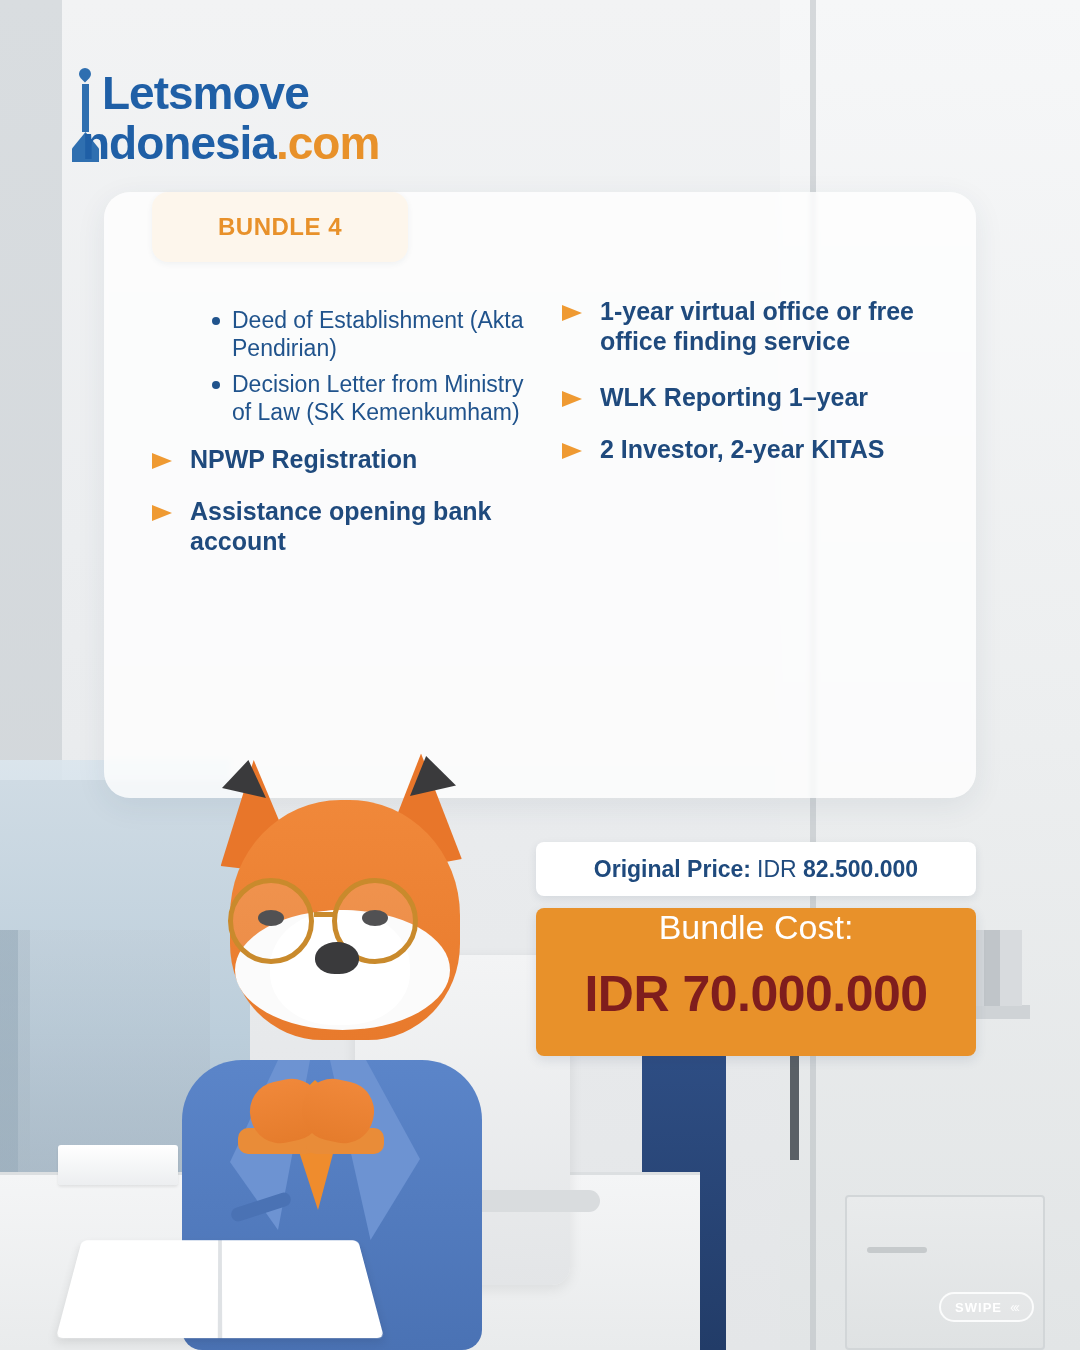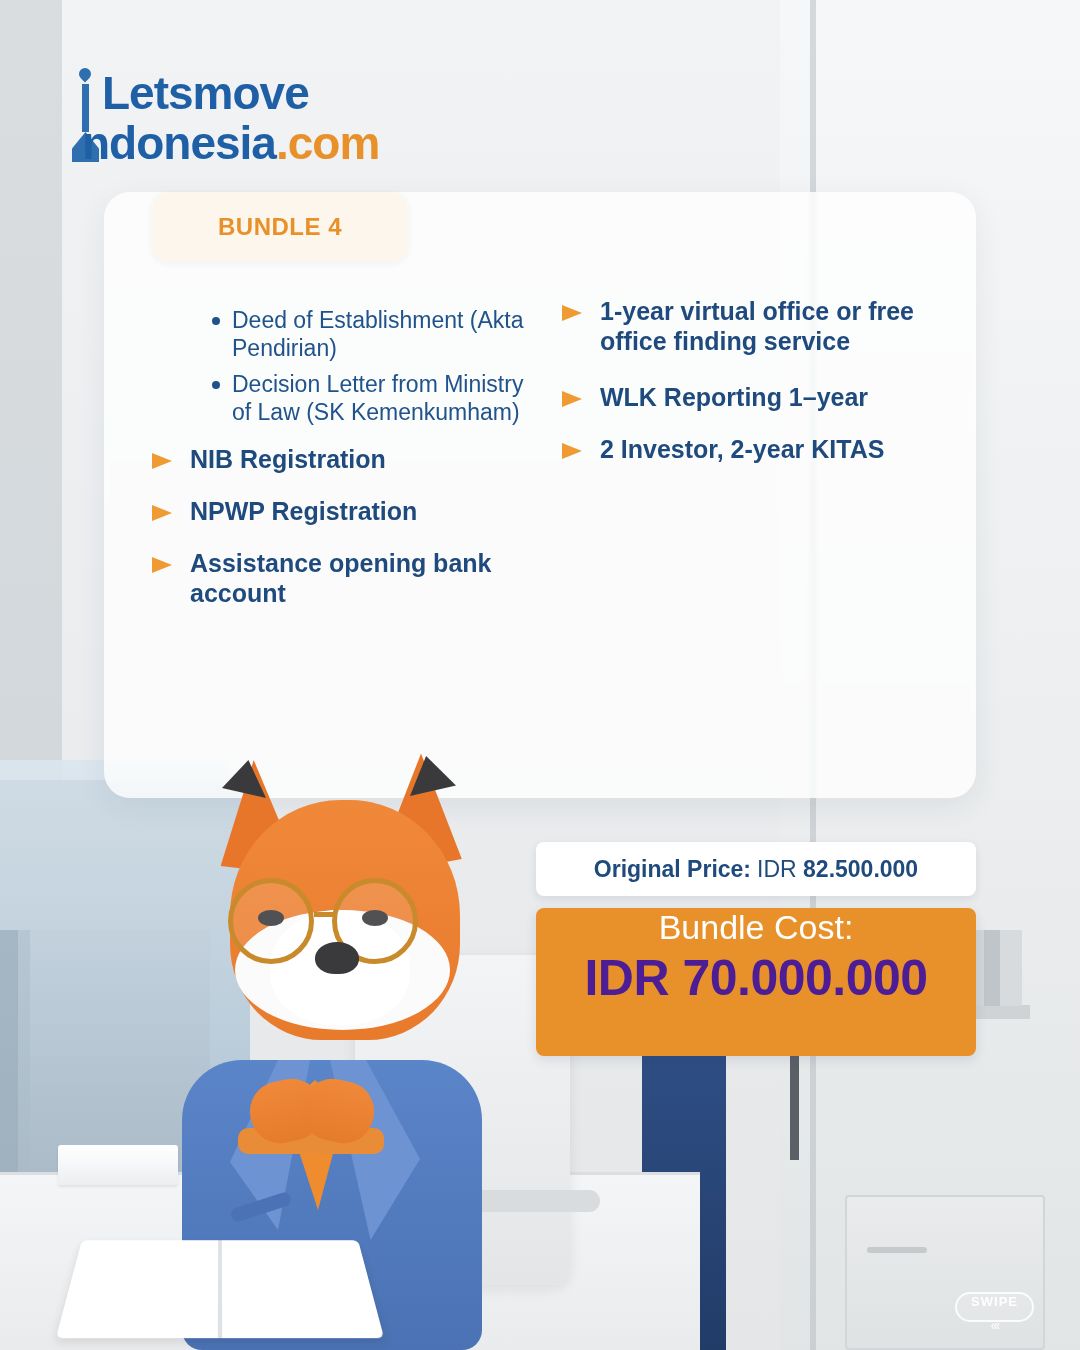--- a/index.html
+++ b/index.html
@@ -215,33 +215,32 @@
   .bundle-cost {
     position:absolute;
     left: 536px; top: 908px;
     width: 440px; height: 148px;
     background: #e8912a;
     border-radius: 8px;
     display:flex; flex-direction: column; align-items:center; 
     box-shadow: 0 4px 12px rgba(40,60,90,.12);
   }
   .bundle-cost .bc-label { font-size: 34px; color:#ffffff; font-weight: 400; }
-  .bundle-cost .bc-value { font-size: 50px; color:#4c1d95; font-weight: 700; margin-top: 2px; letter-spacing: -0.5px; }
+  .bundle-cost .bc-value { font-size: 50px; color:#7f1d1d; font-weight: 700; margin-top: 18px; letter-spacing: -0.5px; }
 
   
   .swipe {
     position:absolute;
     right: 46px; bottom: 28px;
     height: 30px; padding: 0 14px;
     border: 2px solid rgba(255,255,255,.85);
     border-radius: 15px;
     display:flex; align-items:center; gap: 8px;
     color: #ffffff;
     background: rgba(255,255,255,.10);
-    flex-direction: column;
   }
   .swipe-text { font-size: 13px; font-weight: 700; letter-spacing: 1px; }
   .swipe-chev { font-size: 14px; letter-spacing: -2px; opacity:.9; }
 
   
   .fox { position:absolute; left: 110px; top: 760px; width: 460px; height: 590px; }
   .chair-back {
     position:absolute; left: 245px; top: 195px; width: 215px; height: 330px;
     background: linear-gradient(180deg,#f3f4f5,#e3e5e7);
     border-radius: 30px 30px 18px 18px;
@@ -384,28 +383,20 @@
     <span class="badge-text">BUNDLE 4</span>
   </div>
 
   <div class="col col-left">
 
     <ul class="sublist">
       <li>Deed of Establishment (Akta Pendirian)</li>
       <li>Decision Letter from Ministry of Law (SK Kemenkumham)</li>
     </ul>
 
-    <div class="feature">
-      <span class="arrow">
-        <svg width="24" height="20" viewBox="0 0 24 20">
-            <path d="M2 2 L22 10 L2 18 Z" fill="#ef9a32"></path>
-          </svg>
-      </span>
-      <span class="feature-label">NIB Registration</span>
-    </div>
 
     <div class="feature">
       <span class="arrow">
         <svg width="24" height="20" viewBox="0 0 24 20">
             <path d="M2 2 L22 10 L2 18 Z" fill="#ef9a32"></path>
           </svg>
       </span>
       <span class="feature-label">NPWP Registration</span>
     </div>
 

